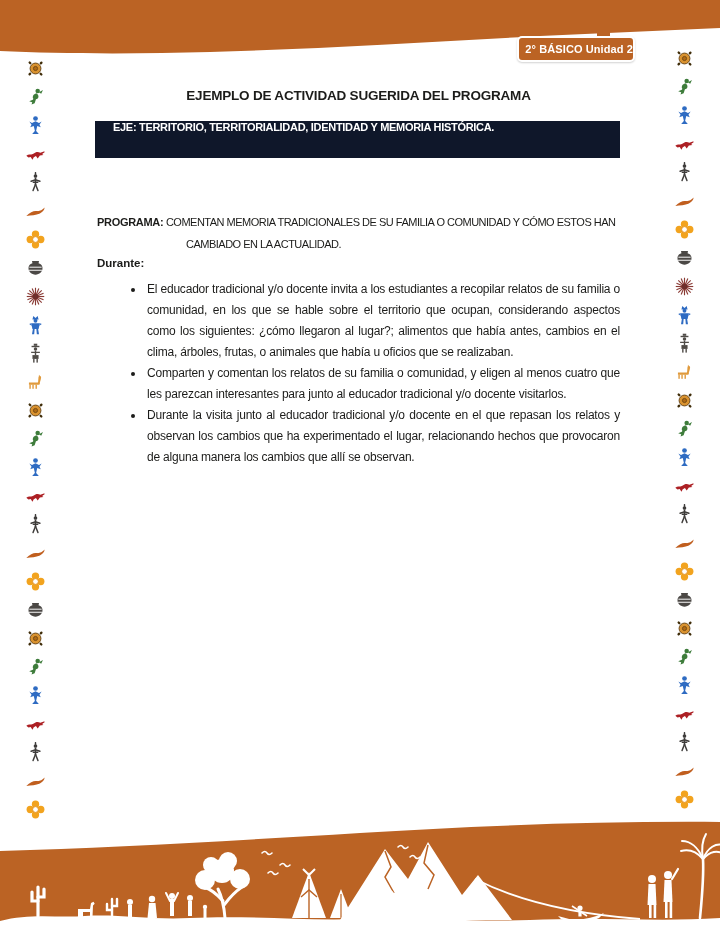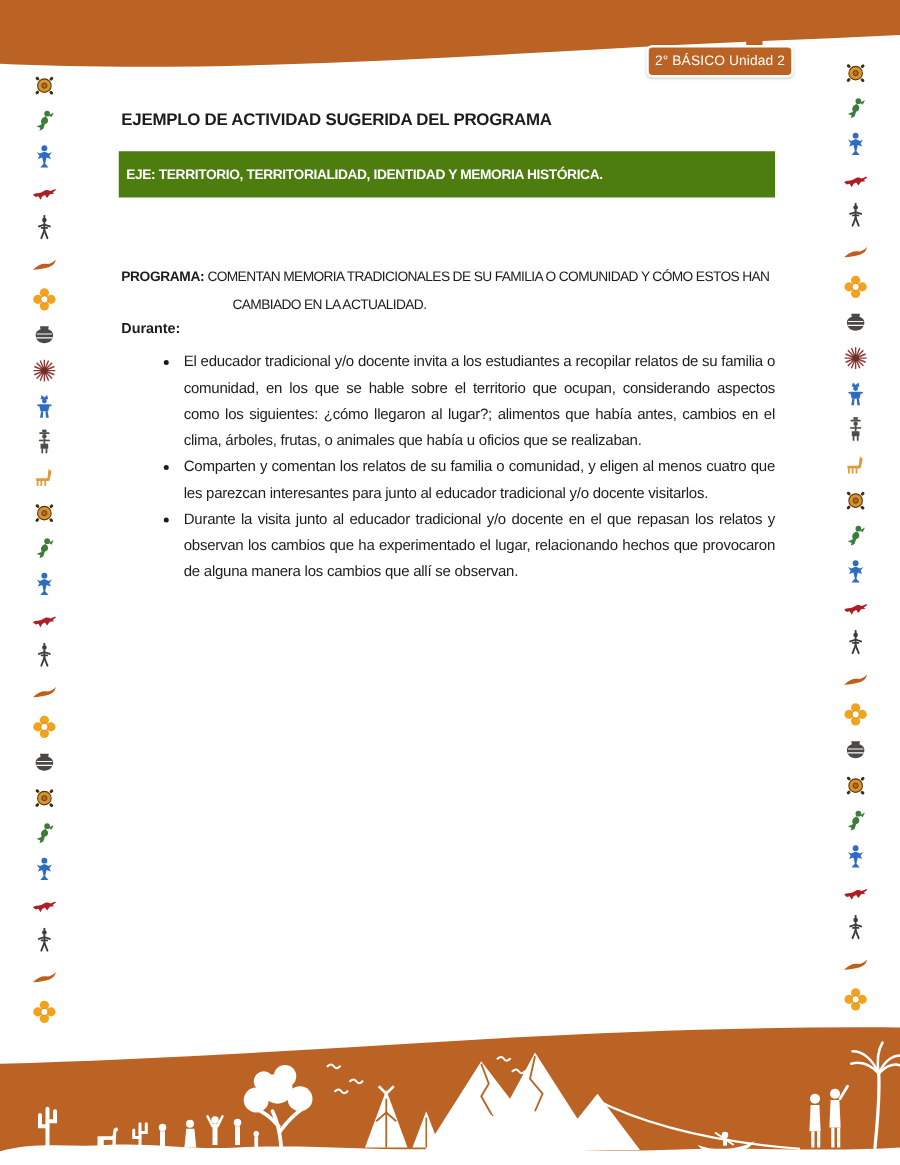--- a/index.html
+++ b/index.html
@@ -6,34 +6,34 @@
   body{
     width:720px;height:932px;position:relative;background:#ffffff;
     font-family:"Liberation Sans", sans-serif;color:#1c1c1a;overflow:hidden;
   }
   svg.layer{position:absolute;left:0;display:block;}
   
   .top-band{top:0;}
   .unit-badge{
     position:absolute;left:517px;top:36px;width:118px;height:26px;
     background:#BB6324;border:2px solid #ffffff;border-radius:5px;
-    box-sizing:border-box;color:#ffffff;font-size:11px;font-weight:normal;
-    display:flex;align-items:center;justify-content:center;letter-spacing:0.1px;
+    box-sizing:border-box;color:#ffffff;font-size:11px;font-weight:bold;
+    display:flex;align-items:center;justify-content:flex-end;letter-spacing:0.1px;
     box-shadow:0 1px 2px rgba(0,0,0,0.18);
   }
   
   .page-title{
-    position:absolute;left:97px;top:88px;width:523px;text-align:left;
+    position:absolute;left:97px;top:88px;width:523px;text-align:center;
     font-size:13.5px;font-weight:bold;letter-spacing:-0.2px;
   }
   .eje-banner{
     position:absolute;left:95px;top:121px;width:525px;height:37px;
-    background:#4d7c0f;color:#ffffff;font-weight:bold;font-size:11px;
-    letter-spacing:-0.3px;display:flex;align-items:center;
-    padding-left:6px;box-sizing:border-box;
+    background:#0f172a;color:#ffffff;font-weight:bold;font-size:11px;
+    letter-spacing:-0.3px;display:flex;
+    padding-left:18px;box-sizing:border-box;
   }
   .activity{
     position:absolute;left:97px;top:201px;width:523px;
     font-size:11px;line-height:21.5px;letter-spacing:-0.5px;
     padding-left:89px;text-indent:-89px;box-sizing:border-box;text-align:left;
   }
   .activity .b{font-weight:bold;letter-spacing:-0.3px;}
   .examples-heading{
     position:absolute;left:97px;top:257px;font-size:11.5px;font-weight:bold;
   }

